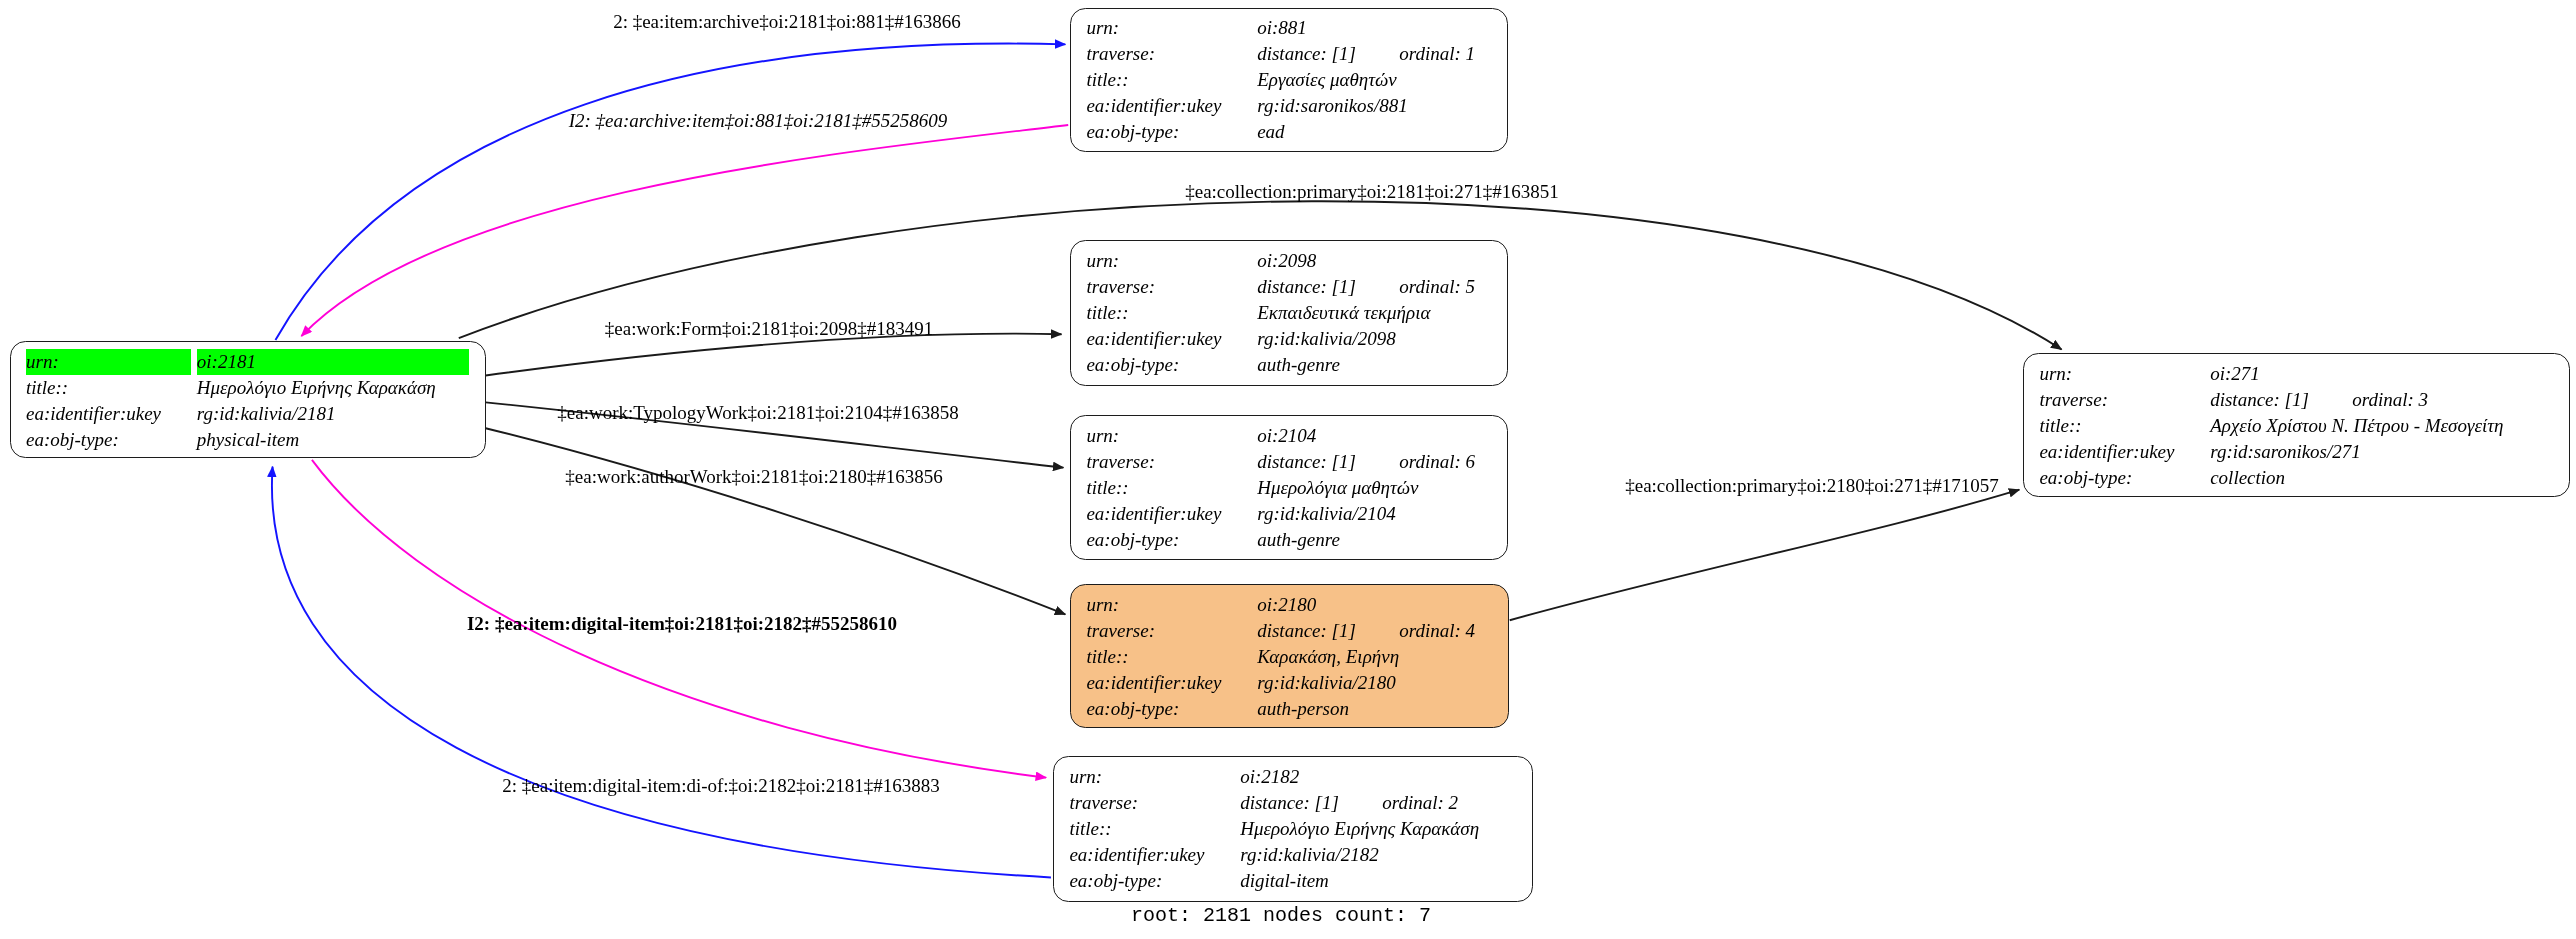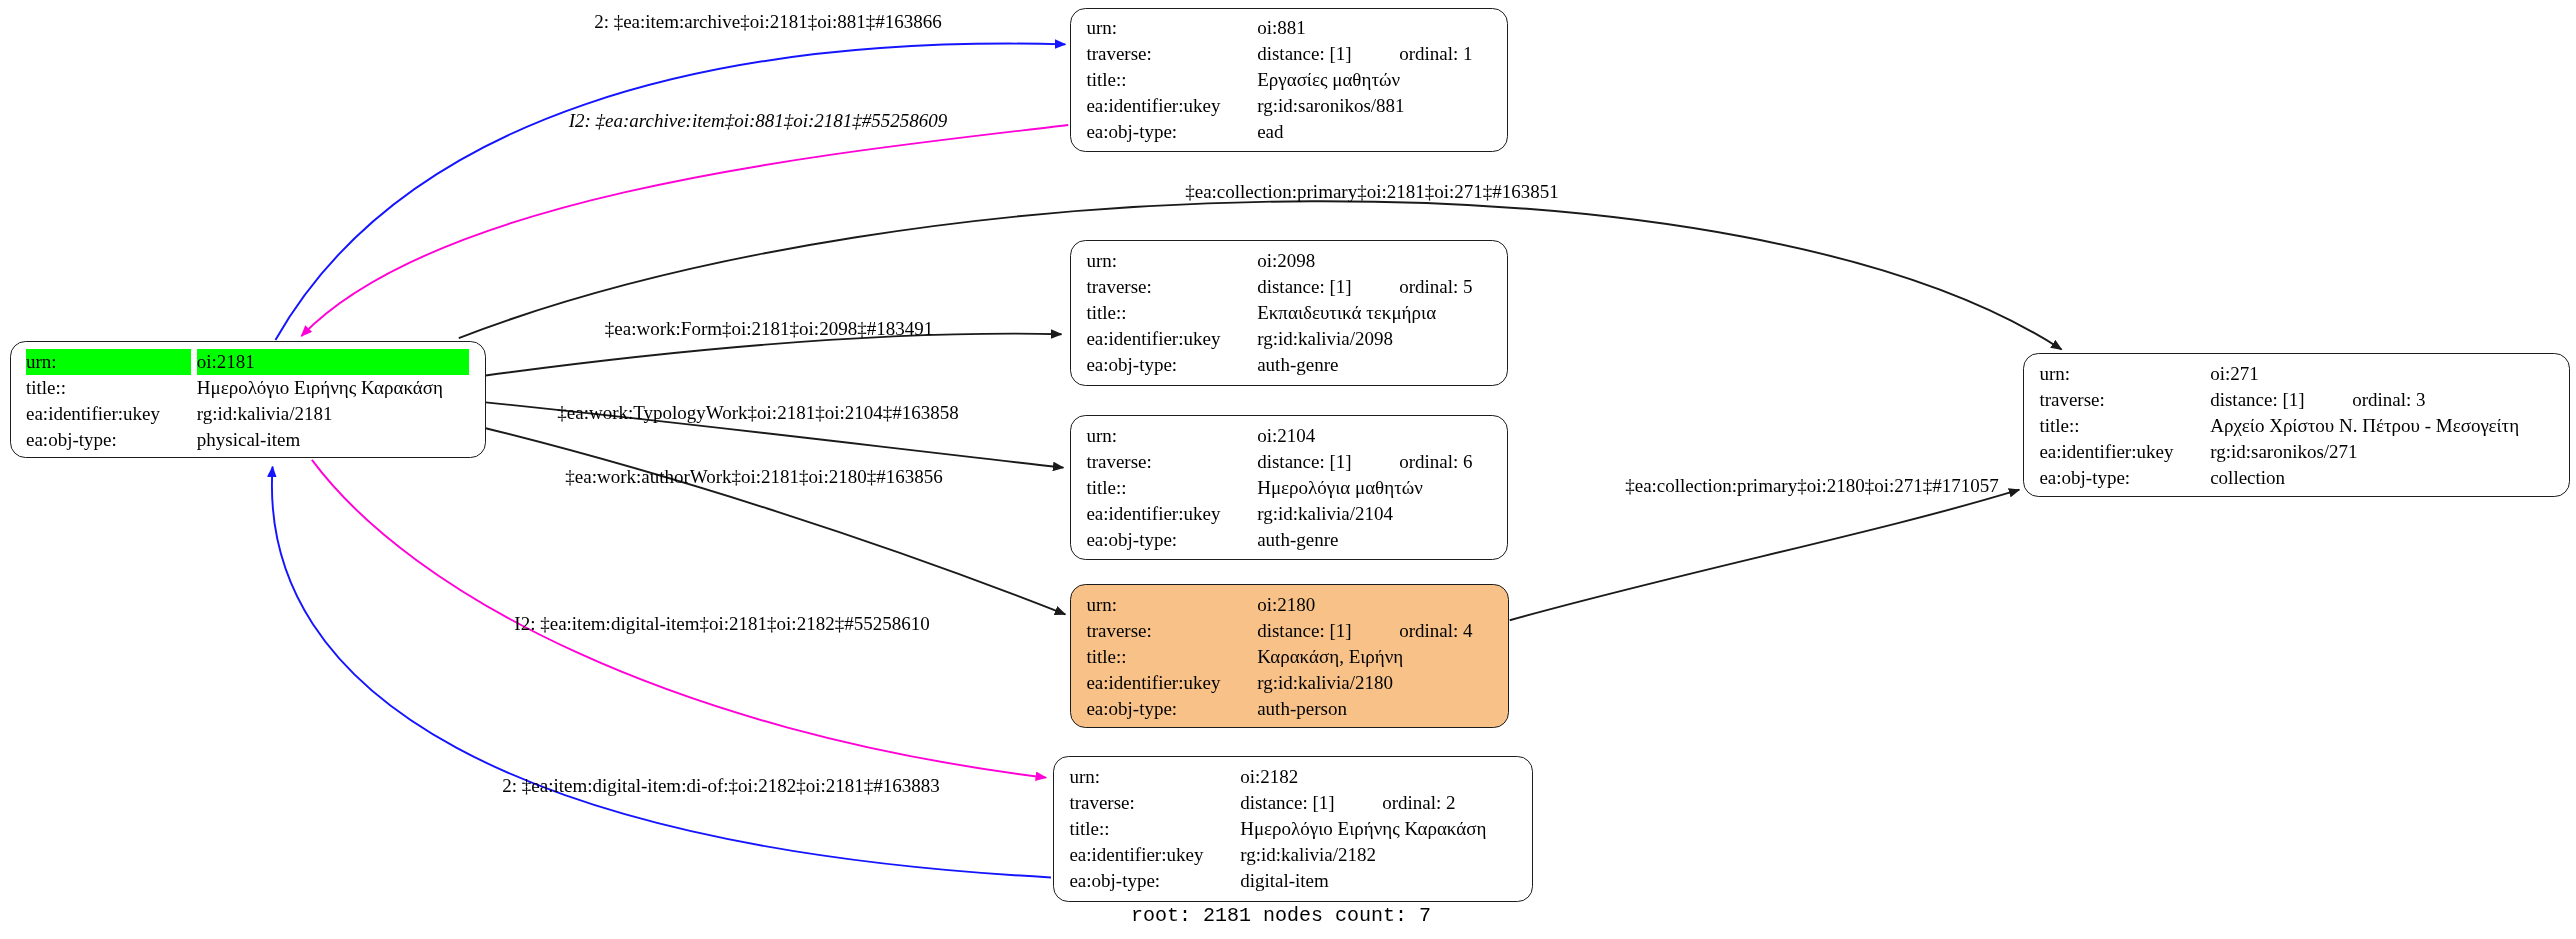--- a/index.html
+++ b/index.html
@@ -14,20 +14,21 @@
   .node{
     position:absolute;
     box-sizing:border-box;
     background:#ffffff;
     border:1.9px solid #1c1c1c;
     border-radius:15.4px;
     padding:6.7px 0;
     font-size:19px;
     line-height:26px;
     color:#000;
+    font-style:italic;
   }
   .node .row{
     display:grid;
     grid-template-columns:165px 1fr;
     column-gap:5.8px;
     padding:0 15.4px;
     white-space:nowrap;
   }
   .node .row .k, .node .row .v{display:block;}
   .node .row.hl .k, .node .row.hl .v{background:#00ff00;}
@@ -223,25 +224,25 @@
       <div class="row">
         <span class="k">ea:identifier:ukey</span>
         <span class="v">rg:id:saronikos/271</span>
       </div>
       <div class="row">
         <span class="k">ea:obj-type:</span>
         <span class="v">collection</span>
       </div>
     </div>
 
-  <div class="edge-label" style="left:768px;top:9.6px;">2: ‡ea:item:archive‡oi:2181‡oi:881‡#163866</div>
+  <div class="edge-label" style="left:787px;top:9.6px;">2: ‡ea:item:archive‡oi:2181‡oi:881‡#163866</div>
   <div class="edge-label" style="left:758px;top:109px;font-style:italic;">I2: ‡ea:archive:item‡oi:881‡oi:2181‡#55258609</div>
   <div class="edge-label" style="left:1372px;top:180px;">‡ea:collection:primary‡oi:2181‡oi:271‡#163851</div>
   <div class="edge-label" style="left:769px;top:317px;">‡ea:work:Form‡oi:2181‡oi:2098‡#183491</div>
   <div class="edge-label" style="left:758px;top:401px;">‡ea:work:TypologyWork‡oi:2181‡oi:2104‡#163858</div>
   <div class="edge-label" style="left:754px;top:465px;">‡ea:work:authorWork‡oi:2181‡oi:2180‡#163856</div>
-  <div class="edge-label" style="left:722px;top:612px;">I2: ‡ea:item:digital-item‡oi:2181‡oi:2182‡#55258610</div>
+  <div class="edge-label" style="left:682px;top:612px;font-weight:bold;">I2: ‡ea:item:digital-item‡oi:2181‡oi:2182‡#55258610</div>
   <div class="edge-label" style="left:721px;top:774px;">2: ‡ea:item:digital-item:di-of:‡oi:2182‡oi:2181‡#163883</div>
   <div class="edge-label" style="left:1812px;top:474px;">‡ea:collection:primary‡oi:2180‡oi:271‡#171057</div>
 
   <div class="footer-label" style="left:1281px;top:904px;font-family:Liberation Mono, monospace;">root: 2181 nodes count: 7</div>
 </div>
 
 
 </body></html>

